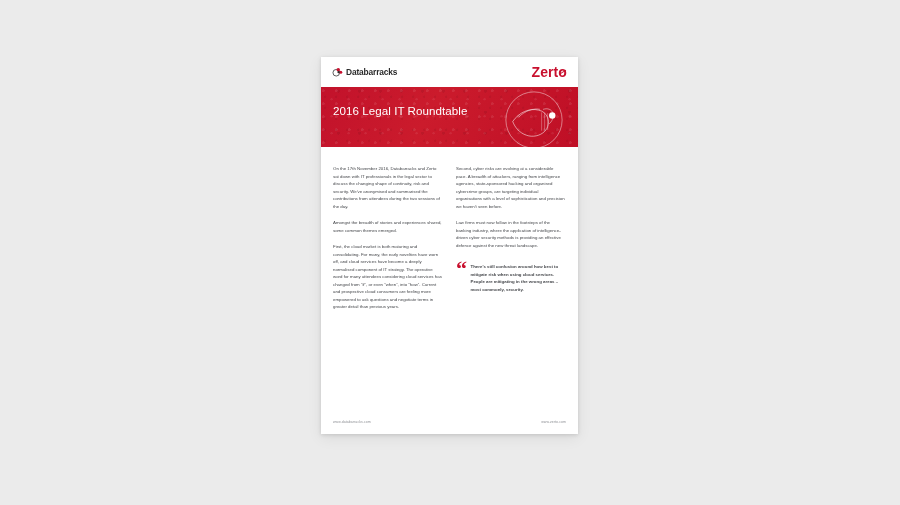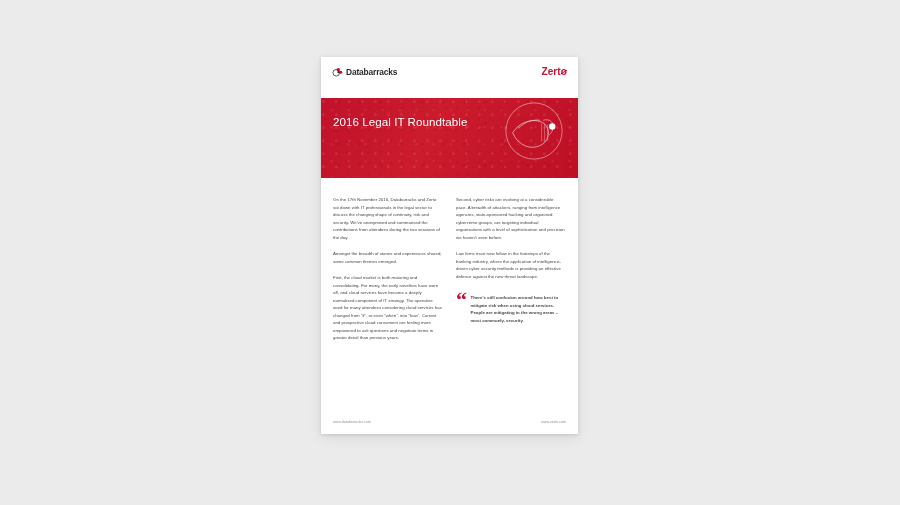--- a/index.html
+++ b/index.html
@@ -45,21 +45,21 @@
   }
   .brand-mark { display: block; }
   .brand-word {
     font-size: 8.4px;
     font-weight: bold;
     color: #2b2b2b;
     letter-spacing: -0.15px;
     line-height: 1;
   }
   .brand-right {
-    font-size: 10px;
+    font-size: 14px;
     font-weight: bold;
     color: #c8102e;
     letter-spacing: 0.1px;
     line-height: 1;
     display: flex;
     align-items: center;
     text-align: right;
   }
   .zerto-o {
     position: relative;
@@ -71,30 +71,29 @@
     top: 50%;
     width: 7px;
     height: 1px;
     background: #c8102e;
     transform: translate(-50%, -50%) rotate(-32deg);
   }
 
   
   .banner {
     position: relative;
-    height: 80px;
+    height: 60px;
     background:
       radial-gradient(circle at 18% 28%, rgba(255,255,255,0.085) 0 1.2px, transparent 1.6px),
       radial-gradient(circle at 62% 72%, rgba(255,255,255,0.07) 0 1px, transparent 1.4px),
       radial-gradient(circle at 83% 20%, rgba(0,0,0,0.07) 0 1.3px, transparent 1.7px),
       radial-gradient(circle at 38% 88%, rgba(0,0,0,0.06) 0 1px, transparent 1.4px),
       linear-gradient(118deg, #c2122b 0%, #cb1b2c 42%, #bf0f26 100%);
     background-size: 13px 13px, 17px 17px, 21px 21px, 11px 11px, 100% 100%;
     overflow: hidden;
-    margin-top: 11px;
   }
   .banner-title {
     position: absolute;
     left: 12px;
     top: 15px;
     color: #ffffff;
     font-size: 11.6px;
     line-height: 17px;
     letter-spacing: 0.05px;
   }

